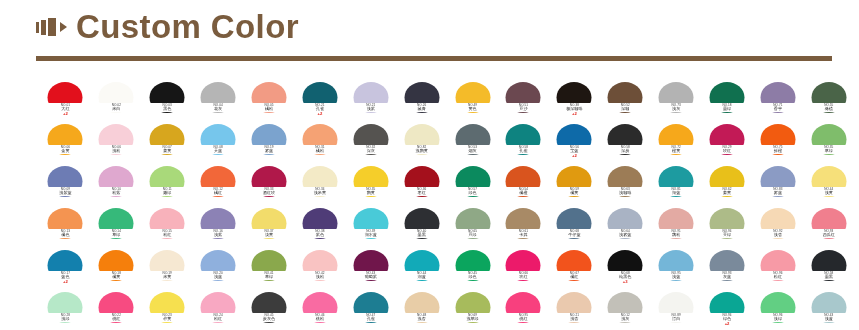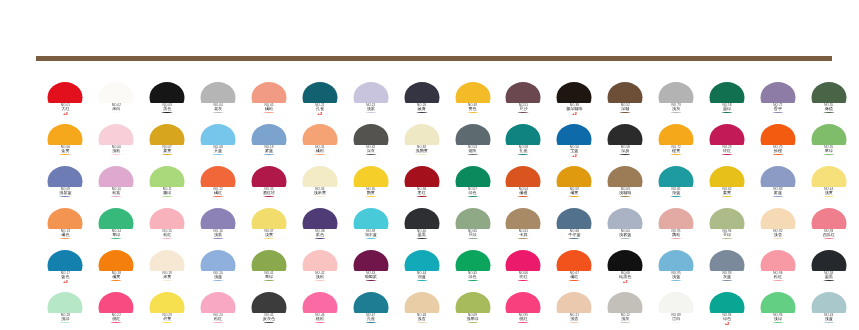--- a/index.html
+++ b/index.html
@@ -45,20 +45,29 @@
   }
   .code{display:block;font-size:3.1px;color:#3a3a3a;letter-spacing:.05px;}
   .cname{display:block;font-size:4.1px;color:#1d1d1d;}
   .plus{display:block;font-size:4.2px;color:#e2231a;font-weight:bold;margin-top:.5px;}
 </style>
 </head>
 <body>
 
 <div class="page">
 
+  <div class="header">
+    <span class="logo-icon">
+      <span class="b b1"></span>
+        <span class="b b2"></span>
+        <span class="b b3"></span>
+        <span class="tri"></span>
+    </span>
+    <span class="page-title">Custom Color</span>
+  </div>
 
   <div class="divider"></div>
 
   <div class="grid" id="swatch-grid">
       <div class="row">
         <div class="cell">
           <div class="swatch" style="background: rgb(226, 16, 28);"></div>
           <div class="label">
             <span class="code">NO.01</span>
             <span class="cname">大红</span>

